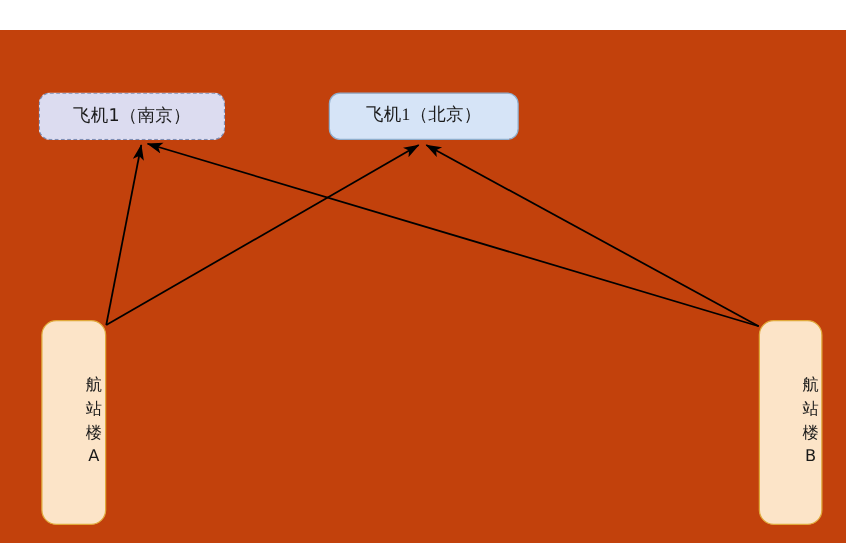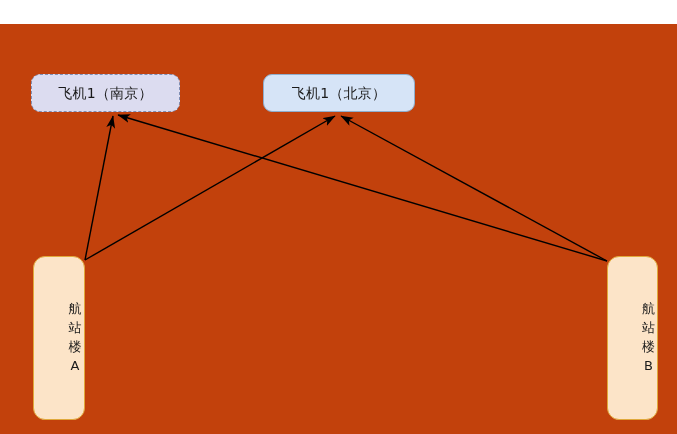--- a/index.html
+++ b/index.html
@@ -40,20 +40,21 @@
     letter-spacing: 0.2px;
     line-height: 1.2;
   }
   .plane-dashed {
     background: #dcdcf0;
     border: 1px dashed #7f8fb5;
   }
   .plane-solid {
     background: #d6e4f7;
     border: 1px solid #8faecd;
+    font-family: Liberation Serif, serif;
   }
   .terminal-node {
     border-radius: 12px;
     background: #fce4c8;
     border: 1.5px solid #e0a93b;
     font-size: 13px;
     line-height: 1.45;
   }
   .terminal-label {
     display: block;

